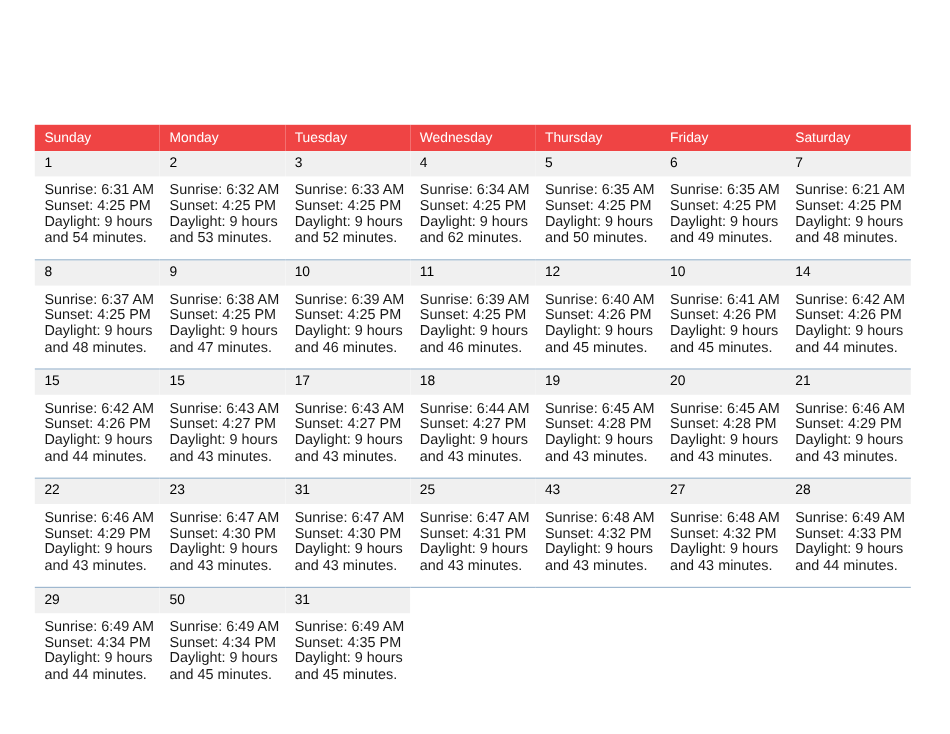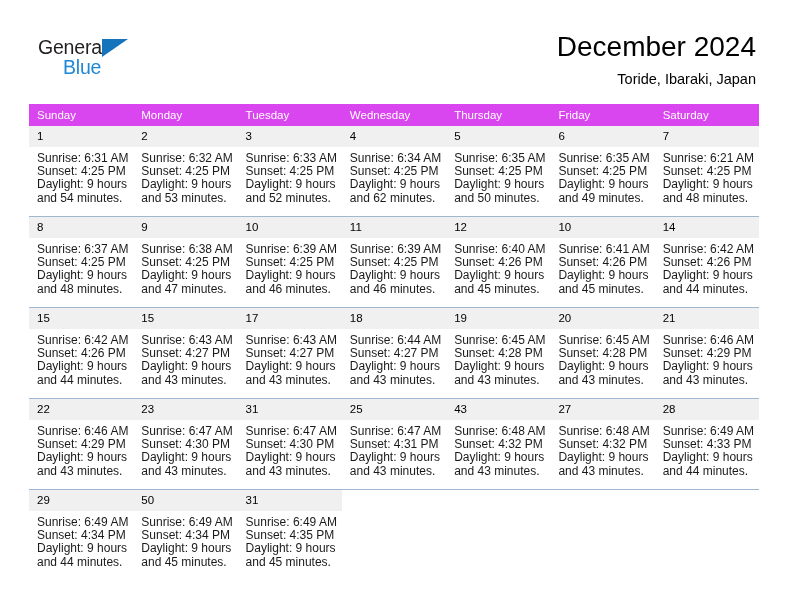--- a/index.html
+++ b/index.html
@@ -88,21 +88,21 @@
   
   .calendar {
     position: absolute;
     left: 29px;
     top: 104px;
     width: 730px;
     border-collapse: collapse;
     table-layout: fixed;
   }
   .calendar th {
-    background: #d946ef;
+    background: #ef4444;
     color: #ffffff;
     font-size: 11.5px;
     font-weight: normal;
     text-align: left;
     padding: 5px 0 5px 8px;
     height: 12px;
     border: none;
   }
   .calendar td {
     vertical-align: top;
@@ -141,34 +141,20 @@
   }
   .details div {
     white-space: nowrap;
   }
 </style>
 </head>
 <body>
 
 <div class="page">
 
-  <div class="header">
-
-    <div class="logo">
-      <span class="logo-general">General</span>
-      <span class="logo-triangle"></span>
-      <span class="logo-blue">Blue</span>
-    </div>
-
-    <div class="title-block">
-      <div class="cal-title">December 2024</div>
-      <div class="cal-subtitle">Toride, Ibaraki, Japan</div>
-    </div>
-
-  </div>
 
   <table class="calendar">
     <thead>
       <tr>
         <th>Sunday</th>
         <th>Monday</th>
         <th>Tuesday</th>
         <th>Wednesday</th>
         <th>Thursday</th>
         <th>Friday</th>

